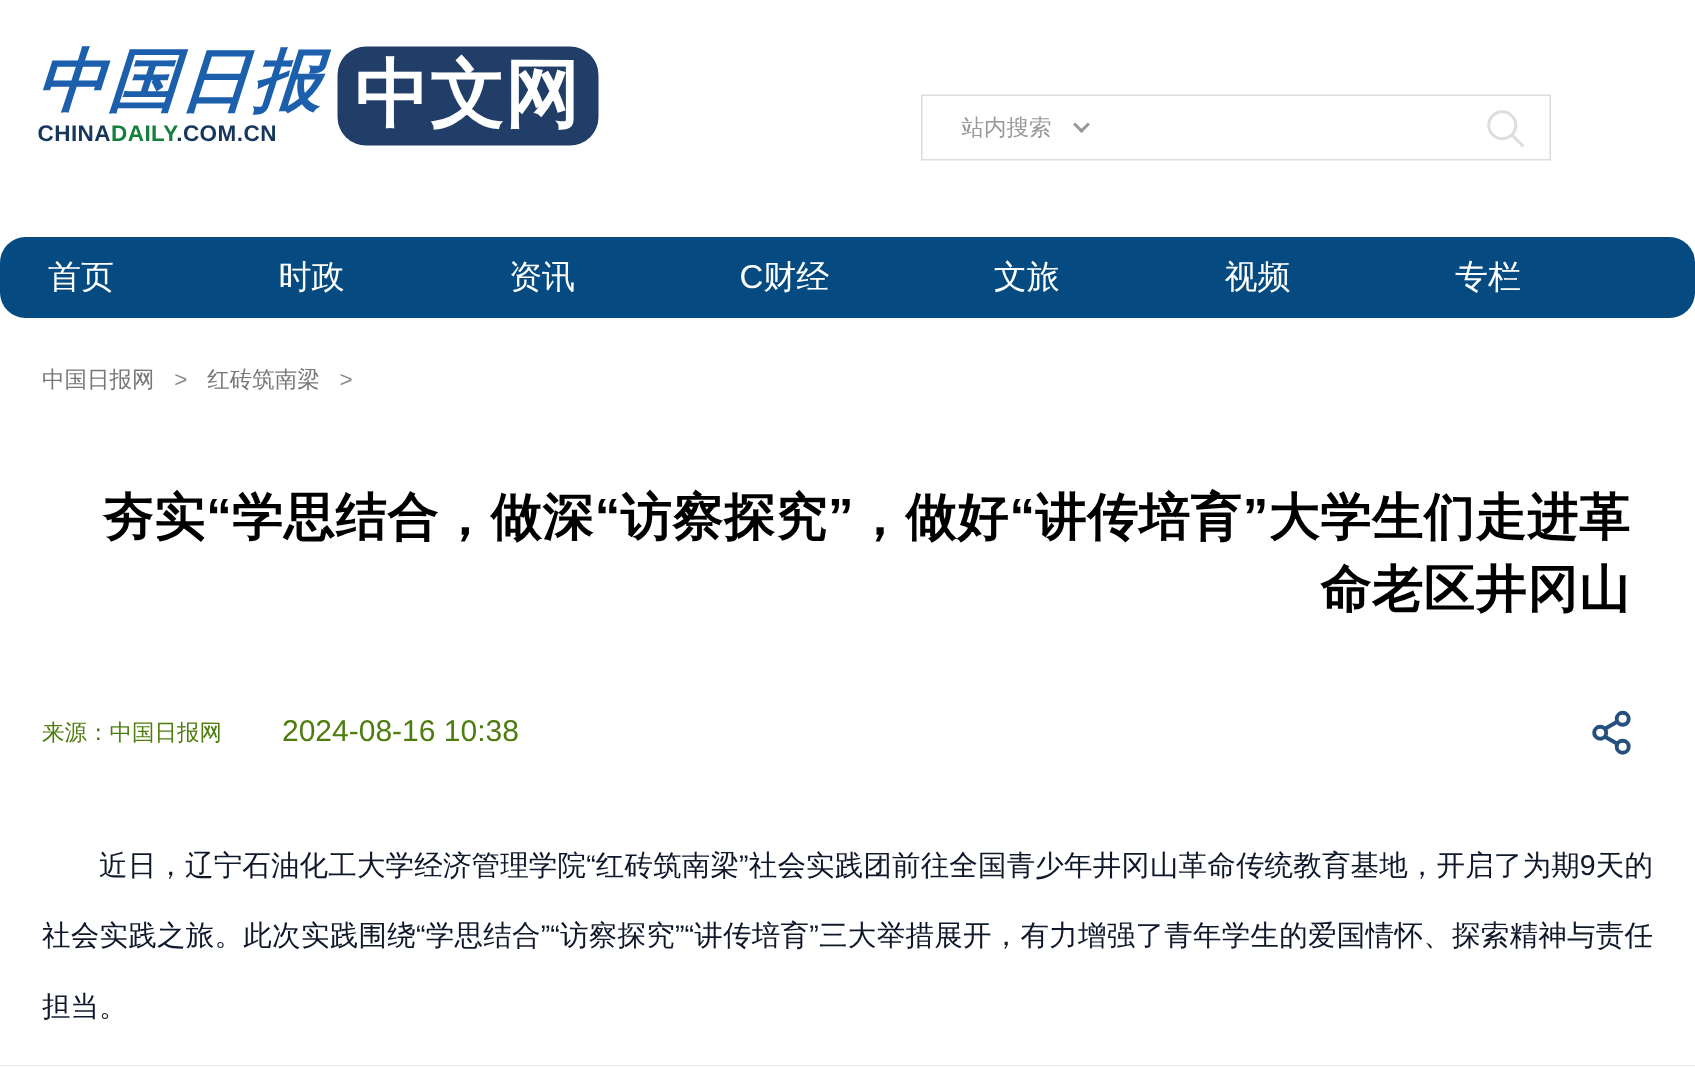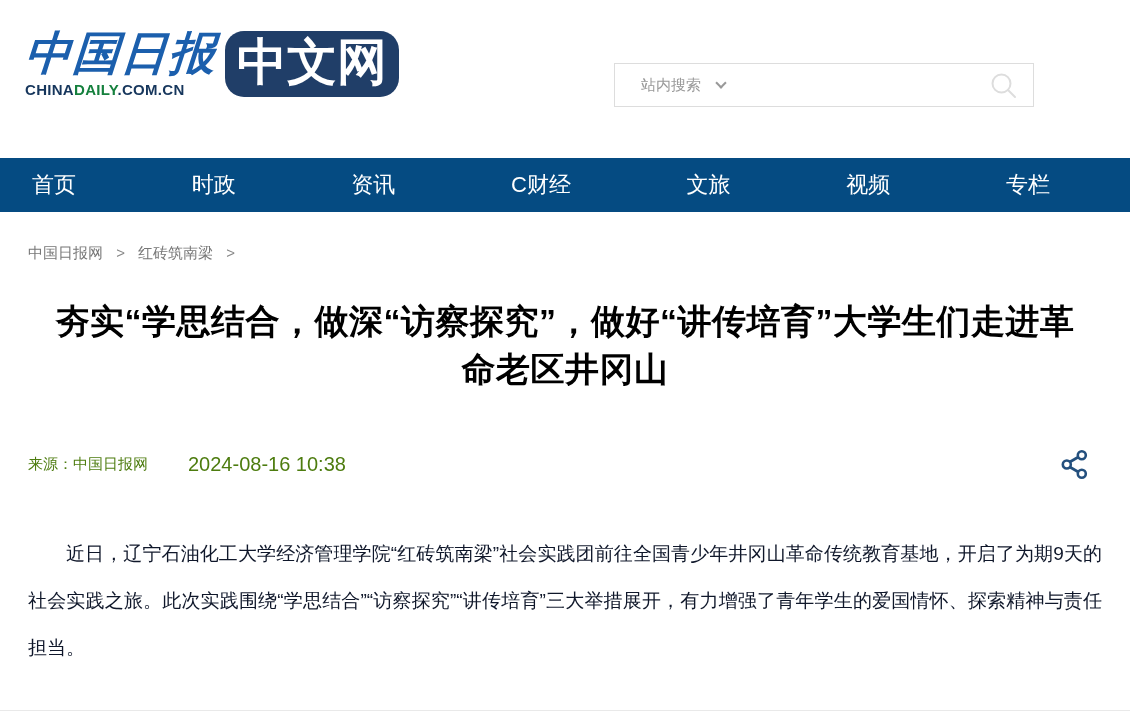--- a/index.html
+++ b/index.html
@@ -51,33 +51,34 @@
     flex:1; height:100%; border:none; outline:none;
     font-size:15px; padding:0 10px; background:transparent;
     font-family:inherit;
   }
   .search-icon { margin-right:16px; display:flex; align-items:center; cursor:pointer; }
 
   
   .nav {
     height:54px; width:100%;
     display:flex; align-items:center; justify-content:space-between;
-    padding:0 80px 0 32px;
+    padding:0 116px 0 32px;
+    border-radius:17px;
   }
   .nav-item { color:#ffffff; font-size:22px; cursor:pointer; white-space:nowrap; }
 
   
   .breadcrumb { margin:32px 0 0 28px; color:#777; font-size:15px; }
   .breadcrumb .crumb { cursor:pointer; }
   .breadcrumb .sep { margin:0 9px; color:#888; }
 
   
   .article-title {
-    margin:34px auto 0; width:1045px;
-    text-align:center; color:#000;
+    margin:58px auto 0; width:1045px;
+    text-align:right; color:#000;
     font-size:34px; font-weight:bold; line-height:48px;
     letter-spacing:0.5px;
   }
   .meta-row {
     margin:56px 28px 0; display:flex; align-items:center;
   }
   .meta-source { color:#4d7c0f; font-size:15px; }
   .meta-date { color:#4d7c0f; font-size:20px; margin-left:40px; }
   .share-btn { margin-left:auto; margin-right:14px; cursor:pointer; display:flex; }
 

